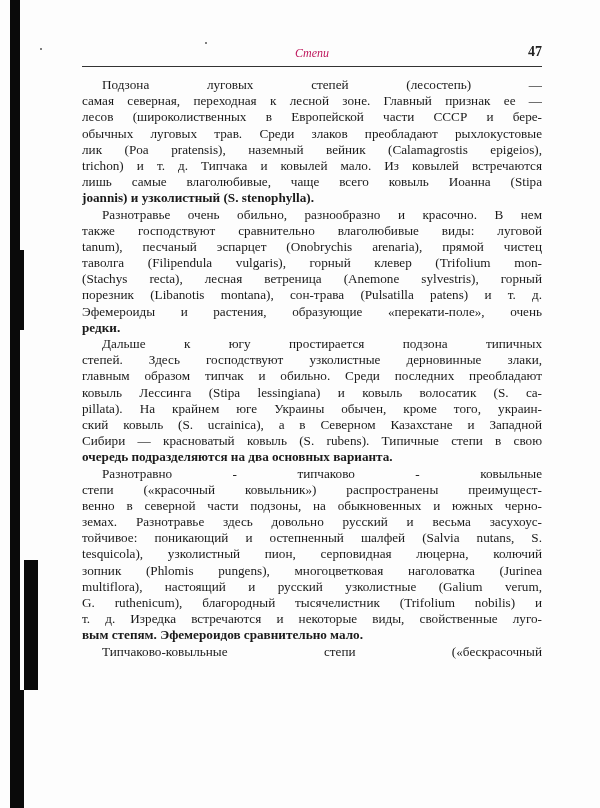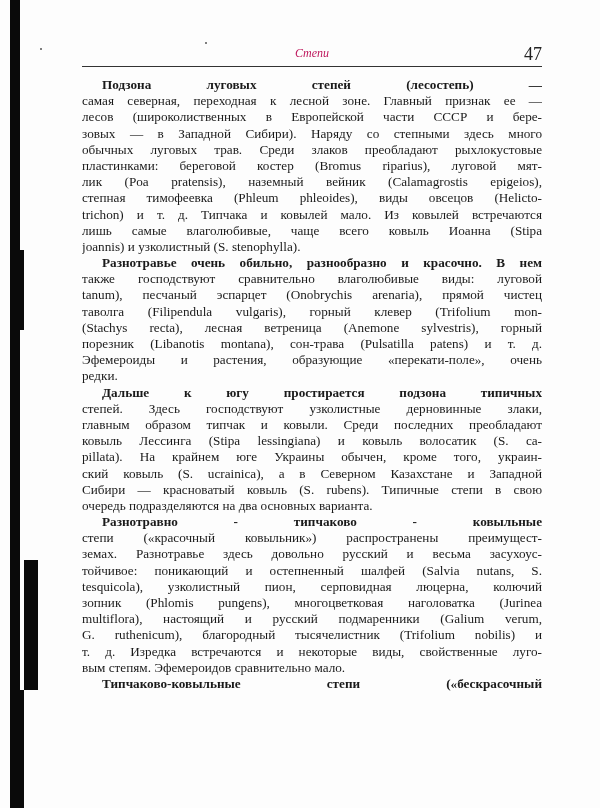--- a/index.html
+++ b/index.html
@@ -17,80 +17,78 @@
   .speck { position:absolute; width:2px; height:2px; background:#555; border-radius:1px; }
   .header {
     position: absolute; left: 82px; top: 44px; width: 460px; height: 22px;
     border-bottom: 1px solid #333;
   }
   .running-title {
     position: absolute; left: 0; right: 0; top: 2px; text-align: center;
     font-style: italic; font-size: 12px; color: #be185d;
   }
   .page-number {
-    position: absolute; right: 0; top: 0; font-size: 18px; color: #222;
+    position: absolute; right: 0; top: 0; font-size: 14px; color: #222; font-weight: bold;
   }
   .body-text {
     position: absolute; left: 82px; top: 77px; width: 460px;
     font-size: 13.2px; line-height: 16.2px;
   }
   .line {
     display: block; white-space: nowrap; text-align: justify; text-align-last: justify;
     height: 16.2px; overflow: hidden;
   }
-  .line.indent { padding-left: 20px; box-sizing: border-box; font-weight: bold; }
-  .line.last { text-align-last: left; }
+  .line.indent { padding-left: 20px; box-sizing: border-box; }
+  .line.last { text-align-last: left; font-weight: bold; }
 </style>
 </head>
 <body>
 
 <div class="binding-edge"></div>
 <div class="binding-edge b2"></div>
 <div class="binding-edge b3"></div>
 <div class="binding-edge b4"></div>
 <div class="speck" style="left:40px;top:48px"></div>
 <div class="speck" style="left:205px;top:42px"></div>
 
 <div class="header">
   <div class="running-title">Степи</div>
   <div class="page-number">47</div>
 </div>
 
 <div class="body-text" id="body-text">
     <span class="line indent">Подзона луговых степей (лесостепь) —</span>
     <span class="line">самая северная, переходная к лесной зоне. Главный признак ее —</span>
     <span class="line">лесов (широколиственных в Европейской части СССР и бере-</span>
-    <span class="line">зовых — в Западной Сибири). Наряду со степными здесь много</span>
     <span class="line">обычных луговых трав. Среди злаков преобладают рыхлокустовые</span>
-    <span class="line">пластинками: береговой костер (Bromus riparius), луговой мят-</span>
     <span class="line">лик (Poa pratensis), наземный вейник (Calamagrostis epigeios),</span>
-    <span class="line">степная тимофеевка (Phleum phleoides), виды овсецов (Helicto-</span>
     <span class="line">trichon) и т. д. Типчака и ковылей мало. Из ковылей встречаются</span>
     <span class="line">лишь самые влаголюбивые, чаще всего ковыль Иоанна (Stipa</span>
     <span class="line last">joannis) и узколистный (S. stenophylla).</span>
     <span class="line indent">Разнотравье очень обильно, разнообразно и красочно. В нем</span>
     <span class="line">также господствуют сравнительно влаголюбивые виды: луговой</span>
     <span class="line">tanum), песчаный эспарцет (Onobrychis arenaria), прямой чистец</span>
     <span class="line">таволга (Filipendula vulgaris), горный клевер (Trifolium mon-</span>
     <span class="line">(Stachys recta), лесная ветреница (Anemone sylvestris), горный</span>
     <span class="line">порезник (Libanotis montana), сон-трава (Pulsatilla patens) и т. д.</span>
     <span class="line">Эфемероиды и растения, образующие «перекати-поле», очень</span>
     <span class="line last">редки.</span>
     <span class="line indent">Дальше к югу простирается подзона типичных</span>
     <span class="line">степей. Здесь господствуют узколистные дерновинные злаки,</span>
-    <span class="line">главным образом типчак и ковыли. Среди последних преобладают</span>
+    <span class="line">главным образом типчак и обильно. Среди последних преобладают</span>
     <span class="line">ковыль Лессинга (Stipa lessingiana) и ковыль волосатик (S. ca-</span>
     <span class="line">pillata). На крайнем юге Украины обычен, кроме того, украин-</span>
     <span class="line">ский ковыль (S. ucrainica), а в Северном Казахстане и Западной</span>
     <span class="line">Сибири — красноватый ковыль (S. rubens). Типичные степи в свою</span>
     <span class="line last">очередь подразделяются на два основных варианта.</span>
     <span class="line indent">Разнотравно - типчаково - ковыльные</span>
     <span class="line">степи («красочный ковыльник») распространены преимущест-</span>
+    <span class="line">венно в северной части подзоны, на обыкновенных и южных черно-</span>
     <span class="line">земах. Разнотравье здесь довольно русский и весьма засухоус-</span>
     <span class="line">тойчивое: поникающий и остепненный шалфей (Salvia nutans, S.</span>
     <span class="line">tesquicola), узколистный пион, серповидная люцерна, колючий</span>
     <span class="line">зопник (Phlomis pungens), многоцветковая наголоватка (Jurinea</span>
-    <span class="line">multiflora), настоящий и русский подмаренники (Galium verum,</span>
+    <span class="line">multiflora), настоящий и русский узколистные (Galium verum,</span>
     <span class="line">G. ruthenicum), благородный тысячелистник (Trifolium nobilis) и</span>
     <span class="line">т. д. Изредка встречаются и некоторые виды, свойственные луго-</span>
     <span class="line last">вым степям. Эфемероидов сравнительно мало.</span>
     <span class="line indent">Типчаково-ковыльные степи («бескрасочный</span>
   </div>
 
 </body></html>

